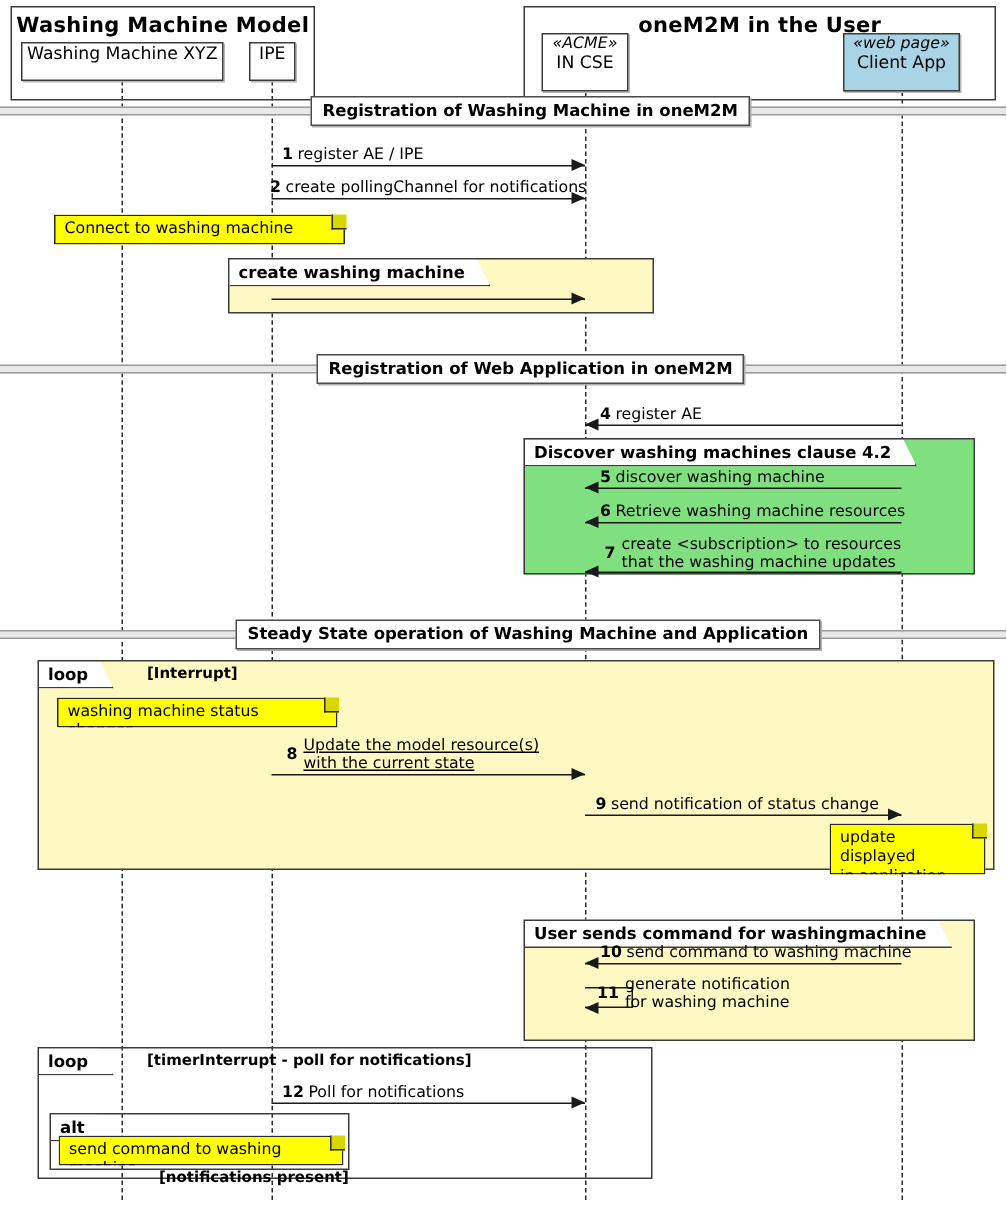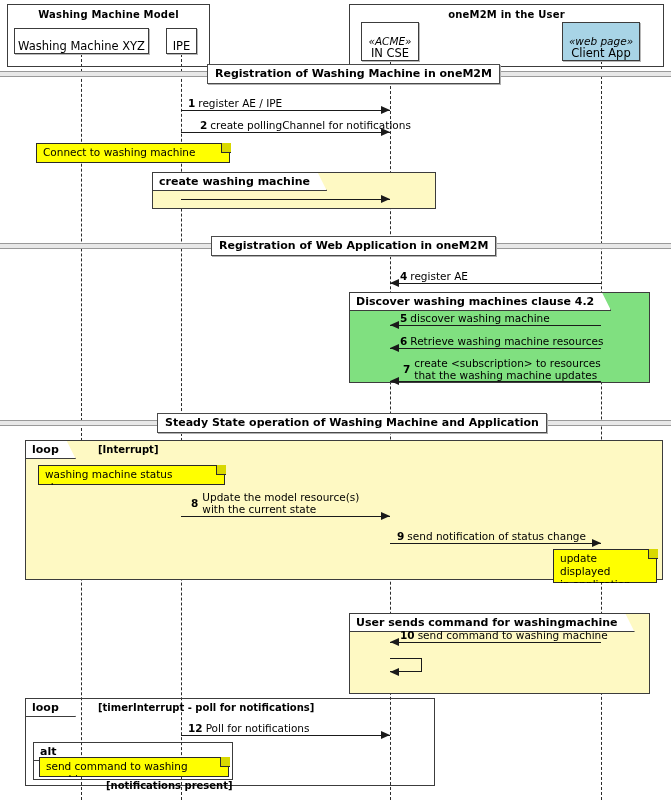--- a/index.html
+++ b/index.html
@@ -4,25 +4,25 @@
 <style>
   html,body{margin:0;padding:0;background:#ffffff;}
   body{font-family:"DejaVu Sans","Liberation Sans",sans-serif;}
   #diagram{position:relative;width:671px;height:806px;background:#fff;overflow:hidden;}
 
   
   .abs{position:absolute;box-sizing:border-box;}
 
   
   .group-box{border:1px solid #3c3c3c;background:transparent;}
-  .group-title{position:absolute;width:100%;text-align:center;font-size:10px;font-weight:bold;color:#000;top:4px;letter-spacing:.2px;}
+  .group-title{position:absolute;width:100%;text-align:center;font-size:14px;font-weight:bold;color:#000;top:4px;letter-spacing:.2px;}
 
   
   .part-box{border:1px solid #3c3c3c;background:#ffffff;text-align:center;
-            display:flex;flex-direction:column;align-items:center;justify-content:flex-end;
+            display:flex;flex-direction:column;align-items:center;justify-content:flex-start;
             box-shadow:1px 1px 0 #b8b8b8;}
   .part-box.blue{background:#a8d4e6;}
   .part-stereo{font-size:10.5px;font-style:italic;line-height:12px;}
   .part-name{font-size:11.5px;line-height:13px;}
 
   
   .lifeline{position:absolute;width:0;border-left:1px dashed #2b2b2b;}
 
   
   .sep-rail{position:absolute;height:4px;border-top:1px solid #9a9a9a;border-bottom:1px solid #9a9a9a;background:#e8e8e8;}
@@ -107,21 +107,21 @@
     </div>
     <div class="frag white" style="left: 33px; top: 742px; width: 200px; height: 38px;">
       <div class="frag-tab clip">alt</div>
       <div class="frag-guard" style="left: 72px; top: 3px; margin-top: 34px;">[notifications present]</div>
     </div>
     <div class="msg-line" style="left: 181px; top: 110px; width: 209px;"></div>
     <div class="arrowhead right" style="left: 381px; top: 106px;"></div>
     <div class="msg-label" style="left: 188px; top: 98px;"><span class="msg-num" style="margin-right: 3px;">1</span><span>register AE / IPE</span></div>
     <div class="msg-line" style="left: 181px; top: 132px; width: 209px;"></div>
     <div class="arrowhead right" style="left: 381px; top: 128px;"></div>
-    <div class="msg-label" style="left: 200px; top: 120px;"><span class="msg-num" style="margin-right: 3px;">2</span><span>create pollingChannel for notifications</span></div>
+    <div class="msg-label" style="left: 180px; top: 120px;"><span class="msg-num" style="margin-right: 3px;">2</span><span>create pollingChannel for notifications</span></div>
     <div class="msg-line" style="left: 181px; top: 199px; width: 209px;"></div>
     <div class="arrowhead right" style="left: 381px; top: 195px;"></div>
     <div class="msg-line" style="left: 390px; top: 283px; width: 211px;"></div>
     <div class="arrowhead left" style="left: 390px; top: 279px;"></div>
     <div class="msg-label" style="left: 400px; top: 271px;"><span class="msg-num" style="margin-right: 3px;">4</span><span>register AE</span></div>
     <div class="msg-line" style="left: 390px; top: 325px; width: 211px;"></div>
     <div class="arrowhead left" style="left: 390px; top: 321px;"></div>
     <div class="msg-label" style="left: 400px; top: 313px;"><span class="msg-num" style="margin-right: 3px;">5</span><span>discover washing machine</span></div>
     <div class="msg-line" style="left: 390px; top: 348px; width: 211px;"></div>
     <div class="arrowhead left" style="left: 390px; top: 344px;"></div>
@@ -132,36 +132,43 @@
         <span class="msg-num" style="margin-right: 4px;">7</span>
         <span style="display: inline-block;">
           <div>create &lt;subscription&gt; to resources</div>
           <div>that the washing machine updates</div>
         </span>
       </span></div>
     <div class="msg-line" style="left: 181px; top: 516px; width: 209px;"></div>
     <div class="arrowhead right" style="left: 381px; top: 512px;"></div>
     <div class="msg-label msg-2line" style="left: 191px; top: 492px;"><span style="display: inline-flex; align-items: center;">
         <span class="msg-num" style="margin-right: 4px;">8</span>
-        <span style="display: inline-block;">
+        <span style="display: inline-block; text-decoration: underline;">
           <div>Update the model resource(s)</div>
           <div>with the current state</div>
         </span>
       </span></div>
     <div class="msg-line" style="left: 390px; top: 543px; width: 211px;"></div>
     <div class="arrowhead right" style="left: 592px; top: 539px;"></div>
     <div class="msg-label" style="left: 397px; top: 531px;"><span class="msg-num" style="margin-right: 3px;">9</span><span>send notification of status change</span></div>
     <div class="msg-line" style="left: 390px; top: 642px; width: 211px;"></div>
     <div class="arrowhead left" style="left: 390px; top: 638px;"></div>
     <div class="msg-label" style="left: 400px; top: 630px;"><span class="msg-num" style="margin-right: 3px;">10</span><span>send command to washing machine</span></div>
     <div class="msg-line" style="left: 181px; top: 735px; width: 209px;"></div>
     <div class="arrowhead right" style="left: 381px; top: 731px;"></div>
     <div class="msg-label" style="left: 188px; top: 723px;"><span class="msg-num" style="margin-right: 3px;">12</span><span>Poll for notifications</span></div>
     <div class="self-msg" style="left: 390px; top: 658px; width: 32px; height: 14px;"></div>
     <div class="arrowhead left" style="left: 390px; top: 668px;"></div>
+    <div class="msg-label msg-2line" style="left: 398px; top: 651px;"><span style="display: inline-flex; align-items: center;">
+        <span class="msg-num" style="margin-right: 4px;">11</span>
+        <span style="display: inline-block;">
+          <div>generate notification</div>
+          <div>for washing machine</div>
+        </span>
+      </span></div>
     <div class="sep-rail" style="left: 0px; top: 71px; width: 671px;"></div>
     <div class="sep-label" style="left: 207px; top: 64px;">Registration of Washing Machine in oneM2M</div>
     <div class="sep-rail" style="left: 0px; top: 243px; width: 671px;"></div>
     <div class="sep-label" style="left: 211px; top: 236px;">Registration of Web Application in oneM2M</div>
     <div class="sep-rail" style="left: 0px; top: 420px; width: 671px;"></div>
     <div class="sep-label" style="left: 157px; top: 413px;">Steady State operation of Washing Machine and Application</div>
     <div class="note-wrap" style="left: 36px; top: 143px;">
       <div class="note" style="position: relative; width: 194px; height: 20px;">
         <div>Connect to washing machine</div>
       </div>

